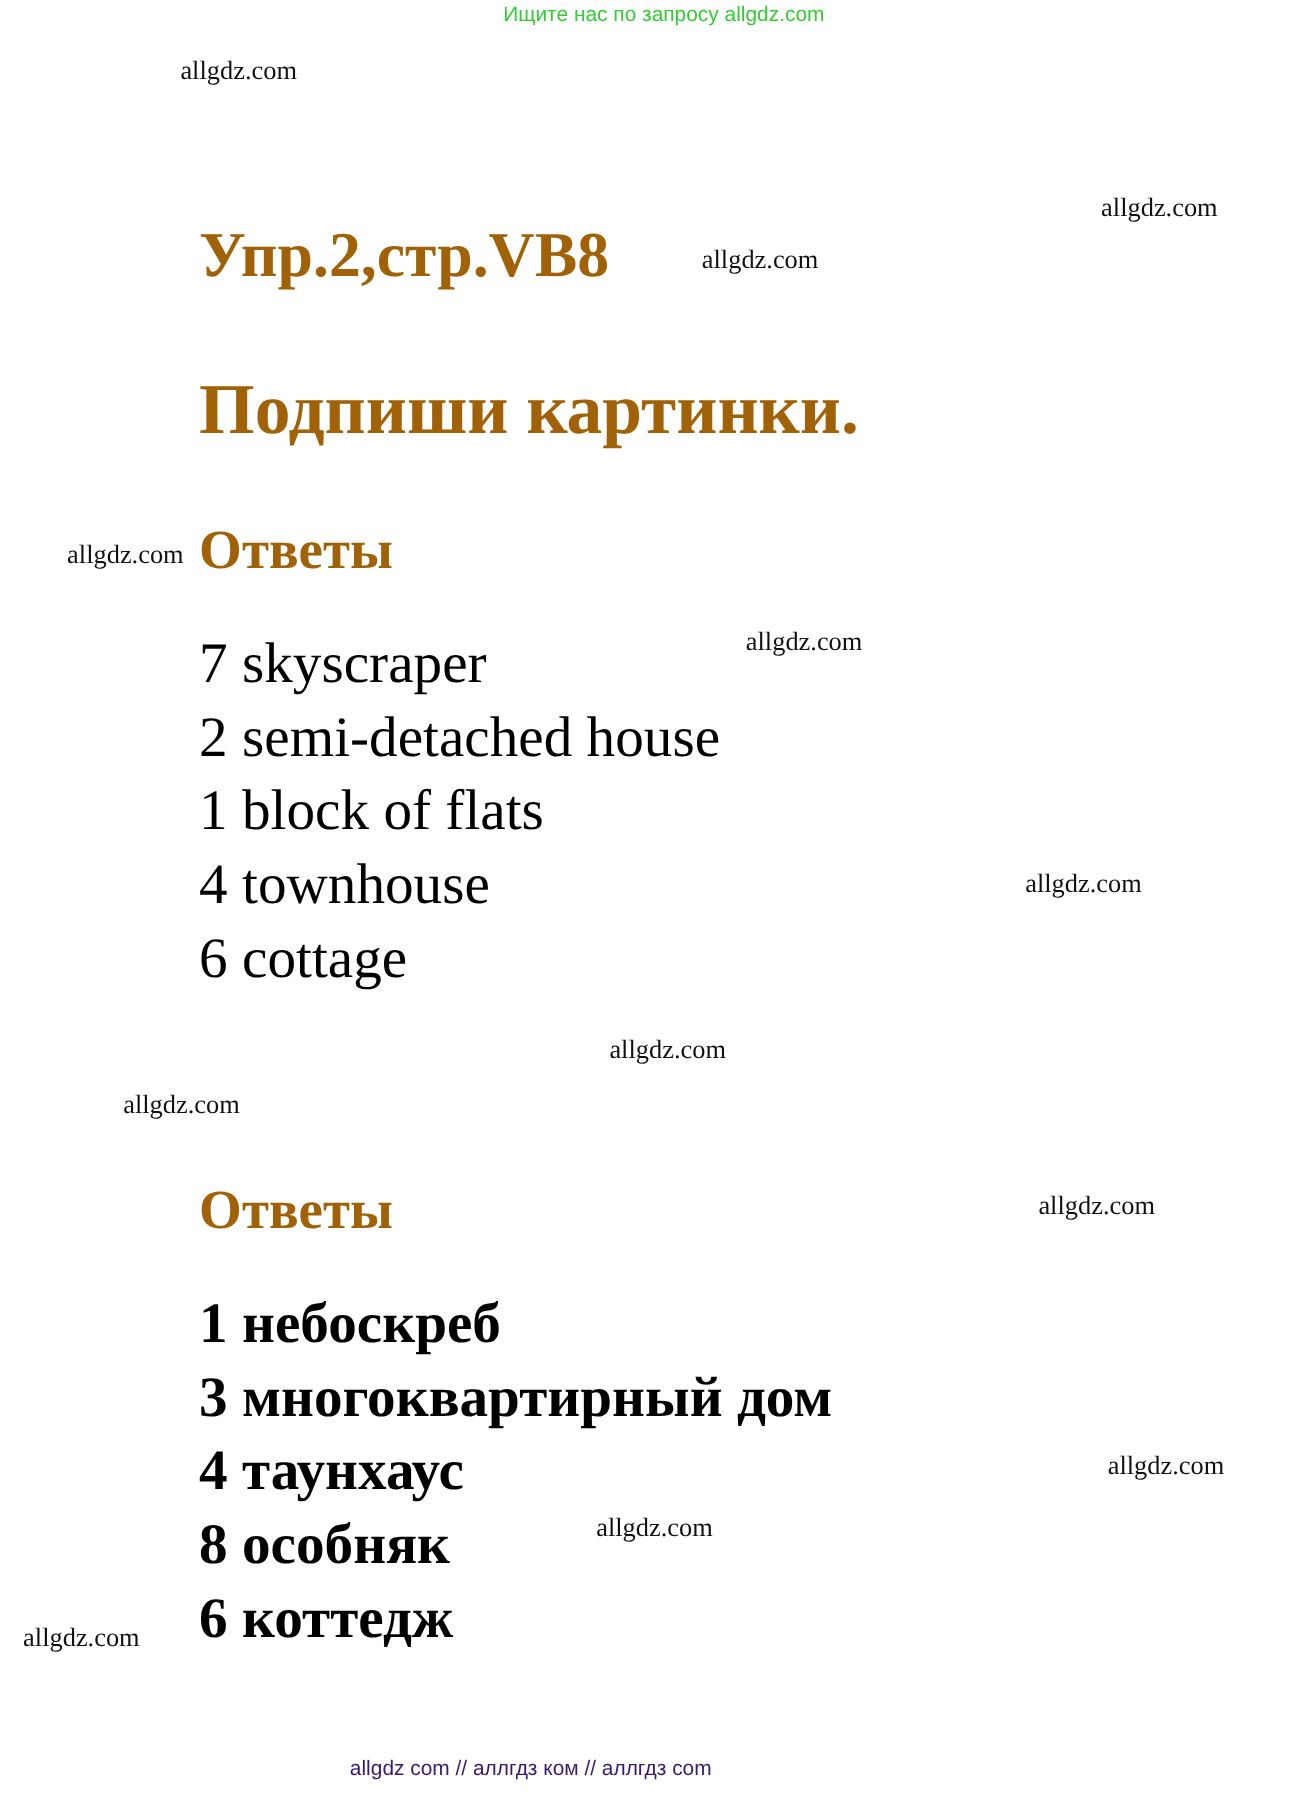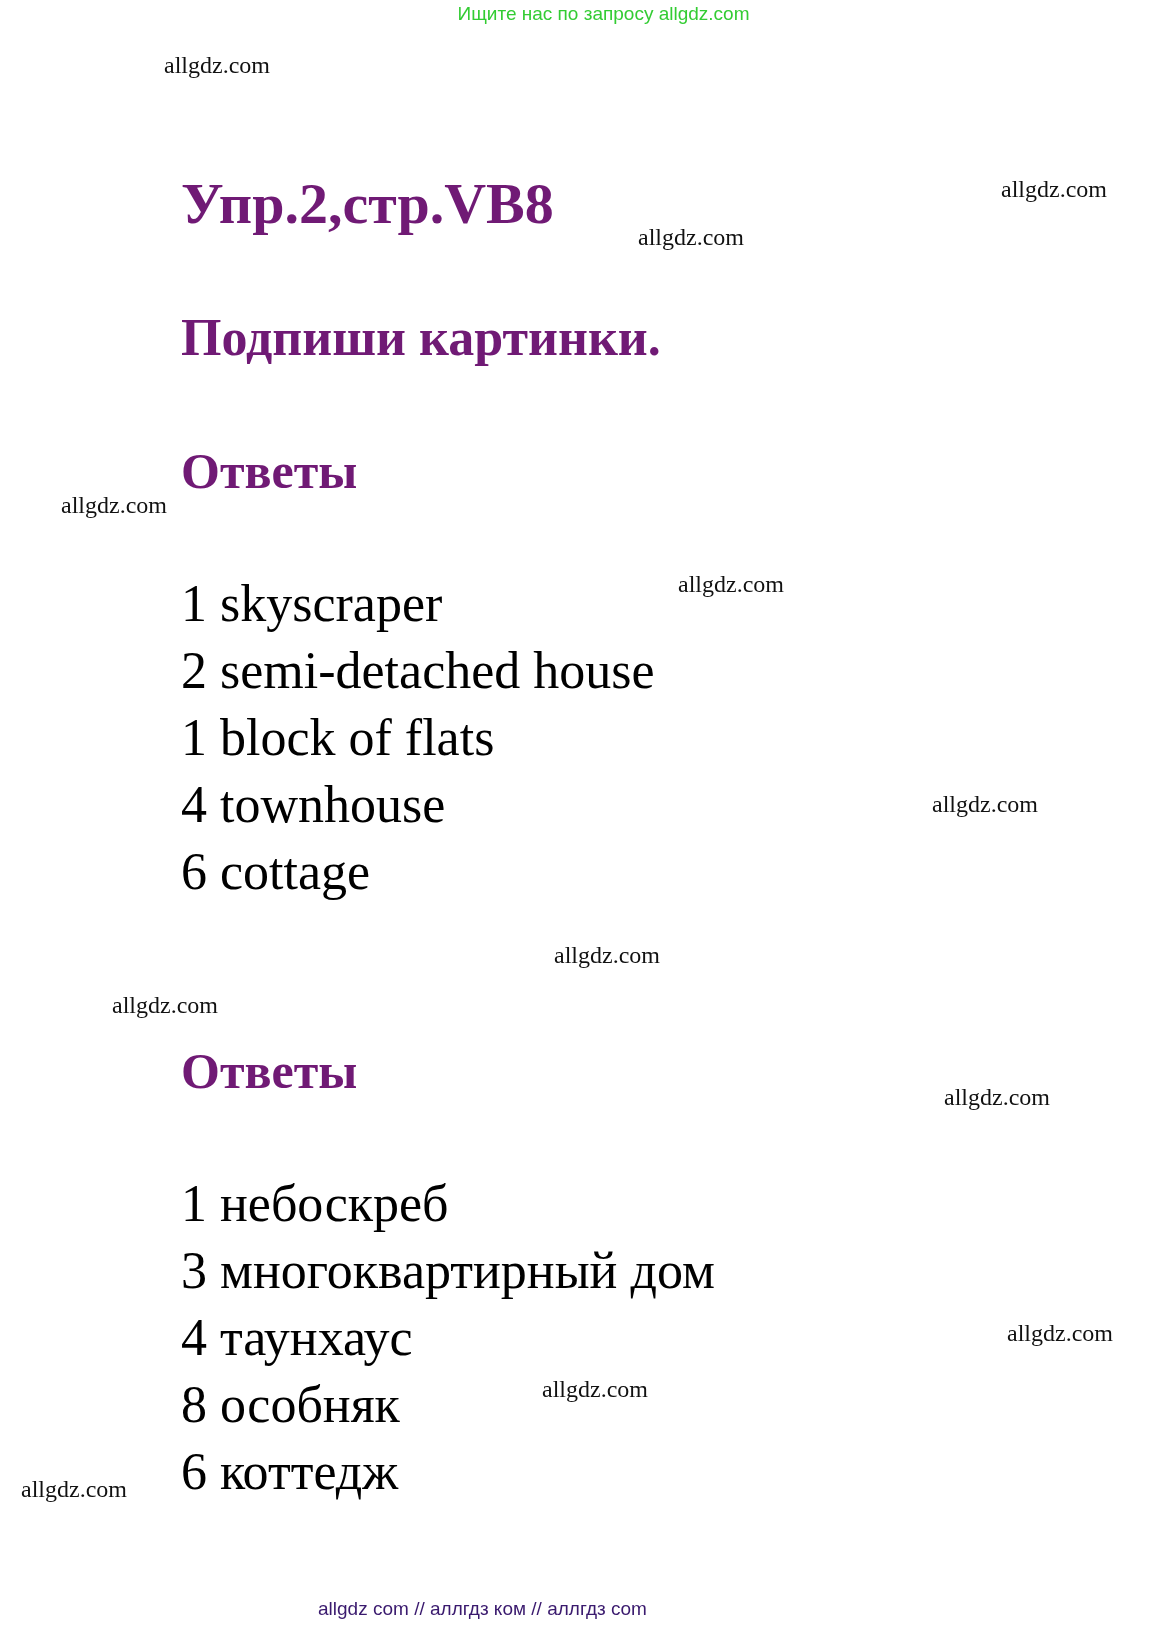--- a/index.html
+++ b/index.html
@@ -1,22 +1,22 @@
 <!DOCTYPE html>
 <html><head>
 <meta charset="utf-8">
 <style>
   html, body { margin:0; padding:0; background:#ffffff; }
   body { width:1175px; height:1640px; position:relative; overflow:hidden; }
   .abs { position:absolute; white-space:nowrap;padding-left:16px; }
   .top-banner { left:0; width:1175px; top:3px; text-align:center; font-family:"Liberation Sans", sans-serif; font-size:19px; color:#33cc33; }
   .wm { font-family:Liberation Serif, serif; font-size:24px; color:#111; }
-  .h { font-family:"Liberation Serif", serif; font-weight:bold; color:#701a75; left:165px; }
+  .h { font-family:"Liberation Serif", serif; font-weight:bold; color:#a16207; left:165px;margin-top:28px; }
   .h1 { font-size:58px; top:170px; }
-  .h2 { font-size:52px; top:308px; }
+  .h2 { font-size:65px; top:308px; }
   .h3 { font-size:50px; top:442px; }
   .h4 { font-size:50px; top:1042px; }
   .list { font-family:"Liberation Serif", serif; font-size:52px; color:#000; left:165px; line-height:67px; }
   .footer { left:0; width:933px; top:1598px; text-align:center; font-family:"Liberation Sans", sans-serif; font-size:19px; color:#3a1a6e; }
 </style>
 </head>
 <body>
 
 <div class="abs top-banner">Ищите нас по запросу allgdz.com</div>
 
@@ -31,30 +31,30 @@
 <div class="abs wm" style="left:928px;top:1084px;">allgdz.com</div>
 <div class="abs wm" style="left:991px;top:1320px;">allgdz.com</div>
 <div class="abs wm" style="left:526px;top:1376px;">allgdz.com</div>
 <div class="abs wm" style="left:5px;top:1476px;">allgdz.com</div>
 
 <div class="abs h h1">Упр.2,стр.VB8</div>
 <div class="abs h h2">Подпиши картинки.</div>
 <div class="abs h h3">Ответы</div>
 
 <div class="abs list" style="top:570px;">
-  <div>1 skyscraper</div>
+  <div>7 skyscraper</div>
   <div>2 semi-detached house</div>
   <div>1 block of flats</div>
   <div>4 townhouse</div>
   <div>6 cottage</div>
 </div>
 
 <div class="abs h h4">Ответы</div>
 
-<div class="abs list" style="top:1170px;">
+<div class="abs list" style="top:1170px;font-weight:bold;">
   <div>1 небоскреб</div>
   <div>3 многоквартирный дом</div>
   <div>4 таунхаус</div>
   <div>8 особняк</div>
   <div>6 коттедж</div>
 </div>
 
 <div class="abs footer">allgdz com  //  аллгдз ком  //  аллгдз com</div>
 
 </body></html>

